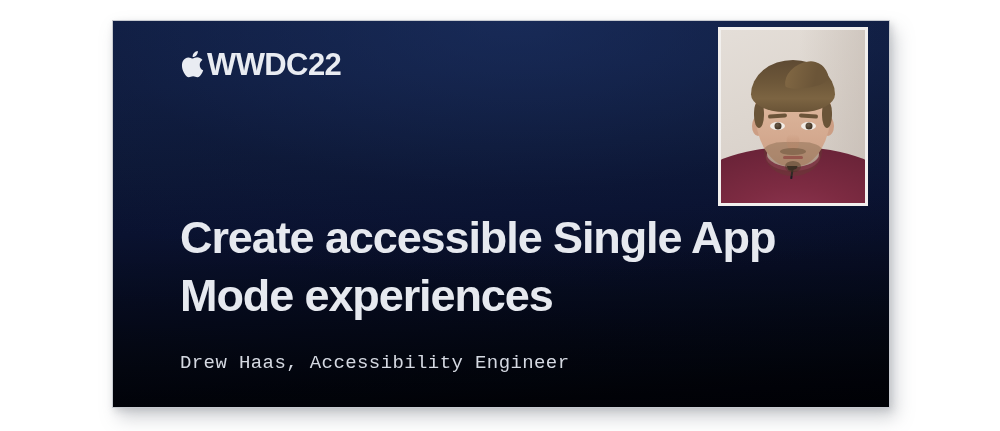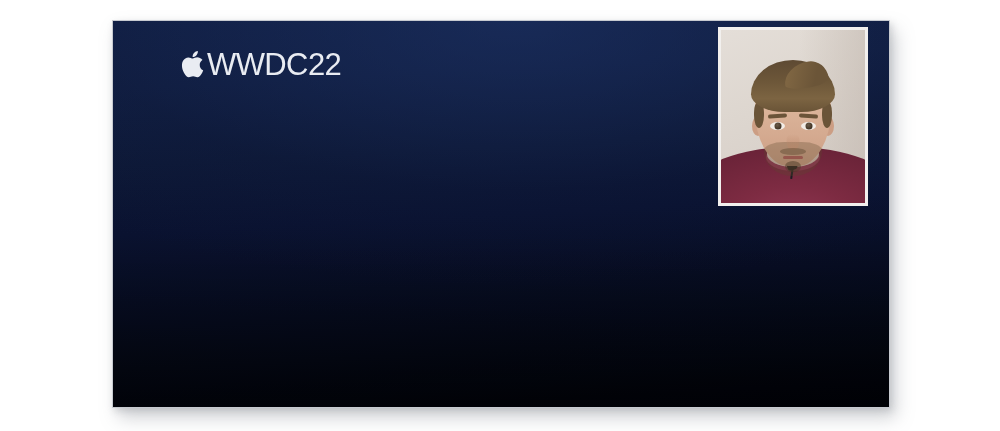--- a/index.html
+++ b/index.html
@@ -79,21 +79,21 @@
   #apple-logo {
     width: 25px;
     height: 30px;
     display: block;
     flex: 0 0 auto;
     margin-top: -2px;
   }
   #wwdc-text {
     color: #e9ecf2;
     font-size: 31px;
-    font-weight: normal;
+    font-weight: bold;
     letter-spacing: -0.6px;
     line-height: 1;
     white-space: nowrap;
   }
 
   
   #title-block {
     position: absolute;
     left: 67px;
     top: 188px;
@@ -365,20 +365,25 @@
   <div id="slide">
 
     <div id="wwdc-lockup">
       <svg id="apple-logo" viewBox="0 0 100 122" aria-hidden="true">
         <path fill="#e9ecf2" d="M83.5 64.6c-.1-13.3 10.9-19.7 11.4-20-6.2-9.1-15.9-10.4-19.4-10.5-8.2-.8-16.1 4.9-20.3 4.9-4.2 0-10.7-4.8-17.6-4.7-9 .1-17.3 5.2-21.9 13.3-9.4 16.3-2.4 40.4 6.7 53.6 4.5 6.5 9.8 13.7 16.8 13.5 6.7-.3 9.3-4.3 17.4-4.3 8.1 0 10.4 4.3 17.5 4.2 7.2-.1 11.8-6.6 16.2-13.1 5.1-7.5 7.2-14.8 7.3-15.2-.2-.1-14-5.4-14.1-21.7z"></path>
         <path fill="#e9ecf2" d="M70.3 25.5c3.7-4.5 6.2-10.7 5.5-16.9-5.3.2-11.8 3.6-15.6 8-3.4 3.9-6.4 10.2-5.6 16.2 5.9.5 12-3 15.7-7.3z"></path>
       </svg>
       <span id="wwdc-text">WWDC22</span>
     </div>
 
+    <div id="title-block">
+      <h1 id="slide-title">Create accessible Single App
+Mode experiences</h1>
+      <p id="slide-subtitle">Drew Haas, Accessibility Engineer</p>
+    </div>
 
     <div id="presenter-frame">
       <div id="presenter-photo">
         <div id="wall-shade"></div>
 
         <div id="shirt"></div>
         <div id="neck-shadow"></div>
         <div id="neck"></div>
         <div id="shirt-collar"></div>
         <div id="mic-cord"></div>

